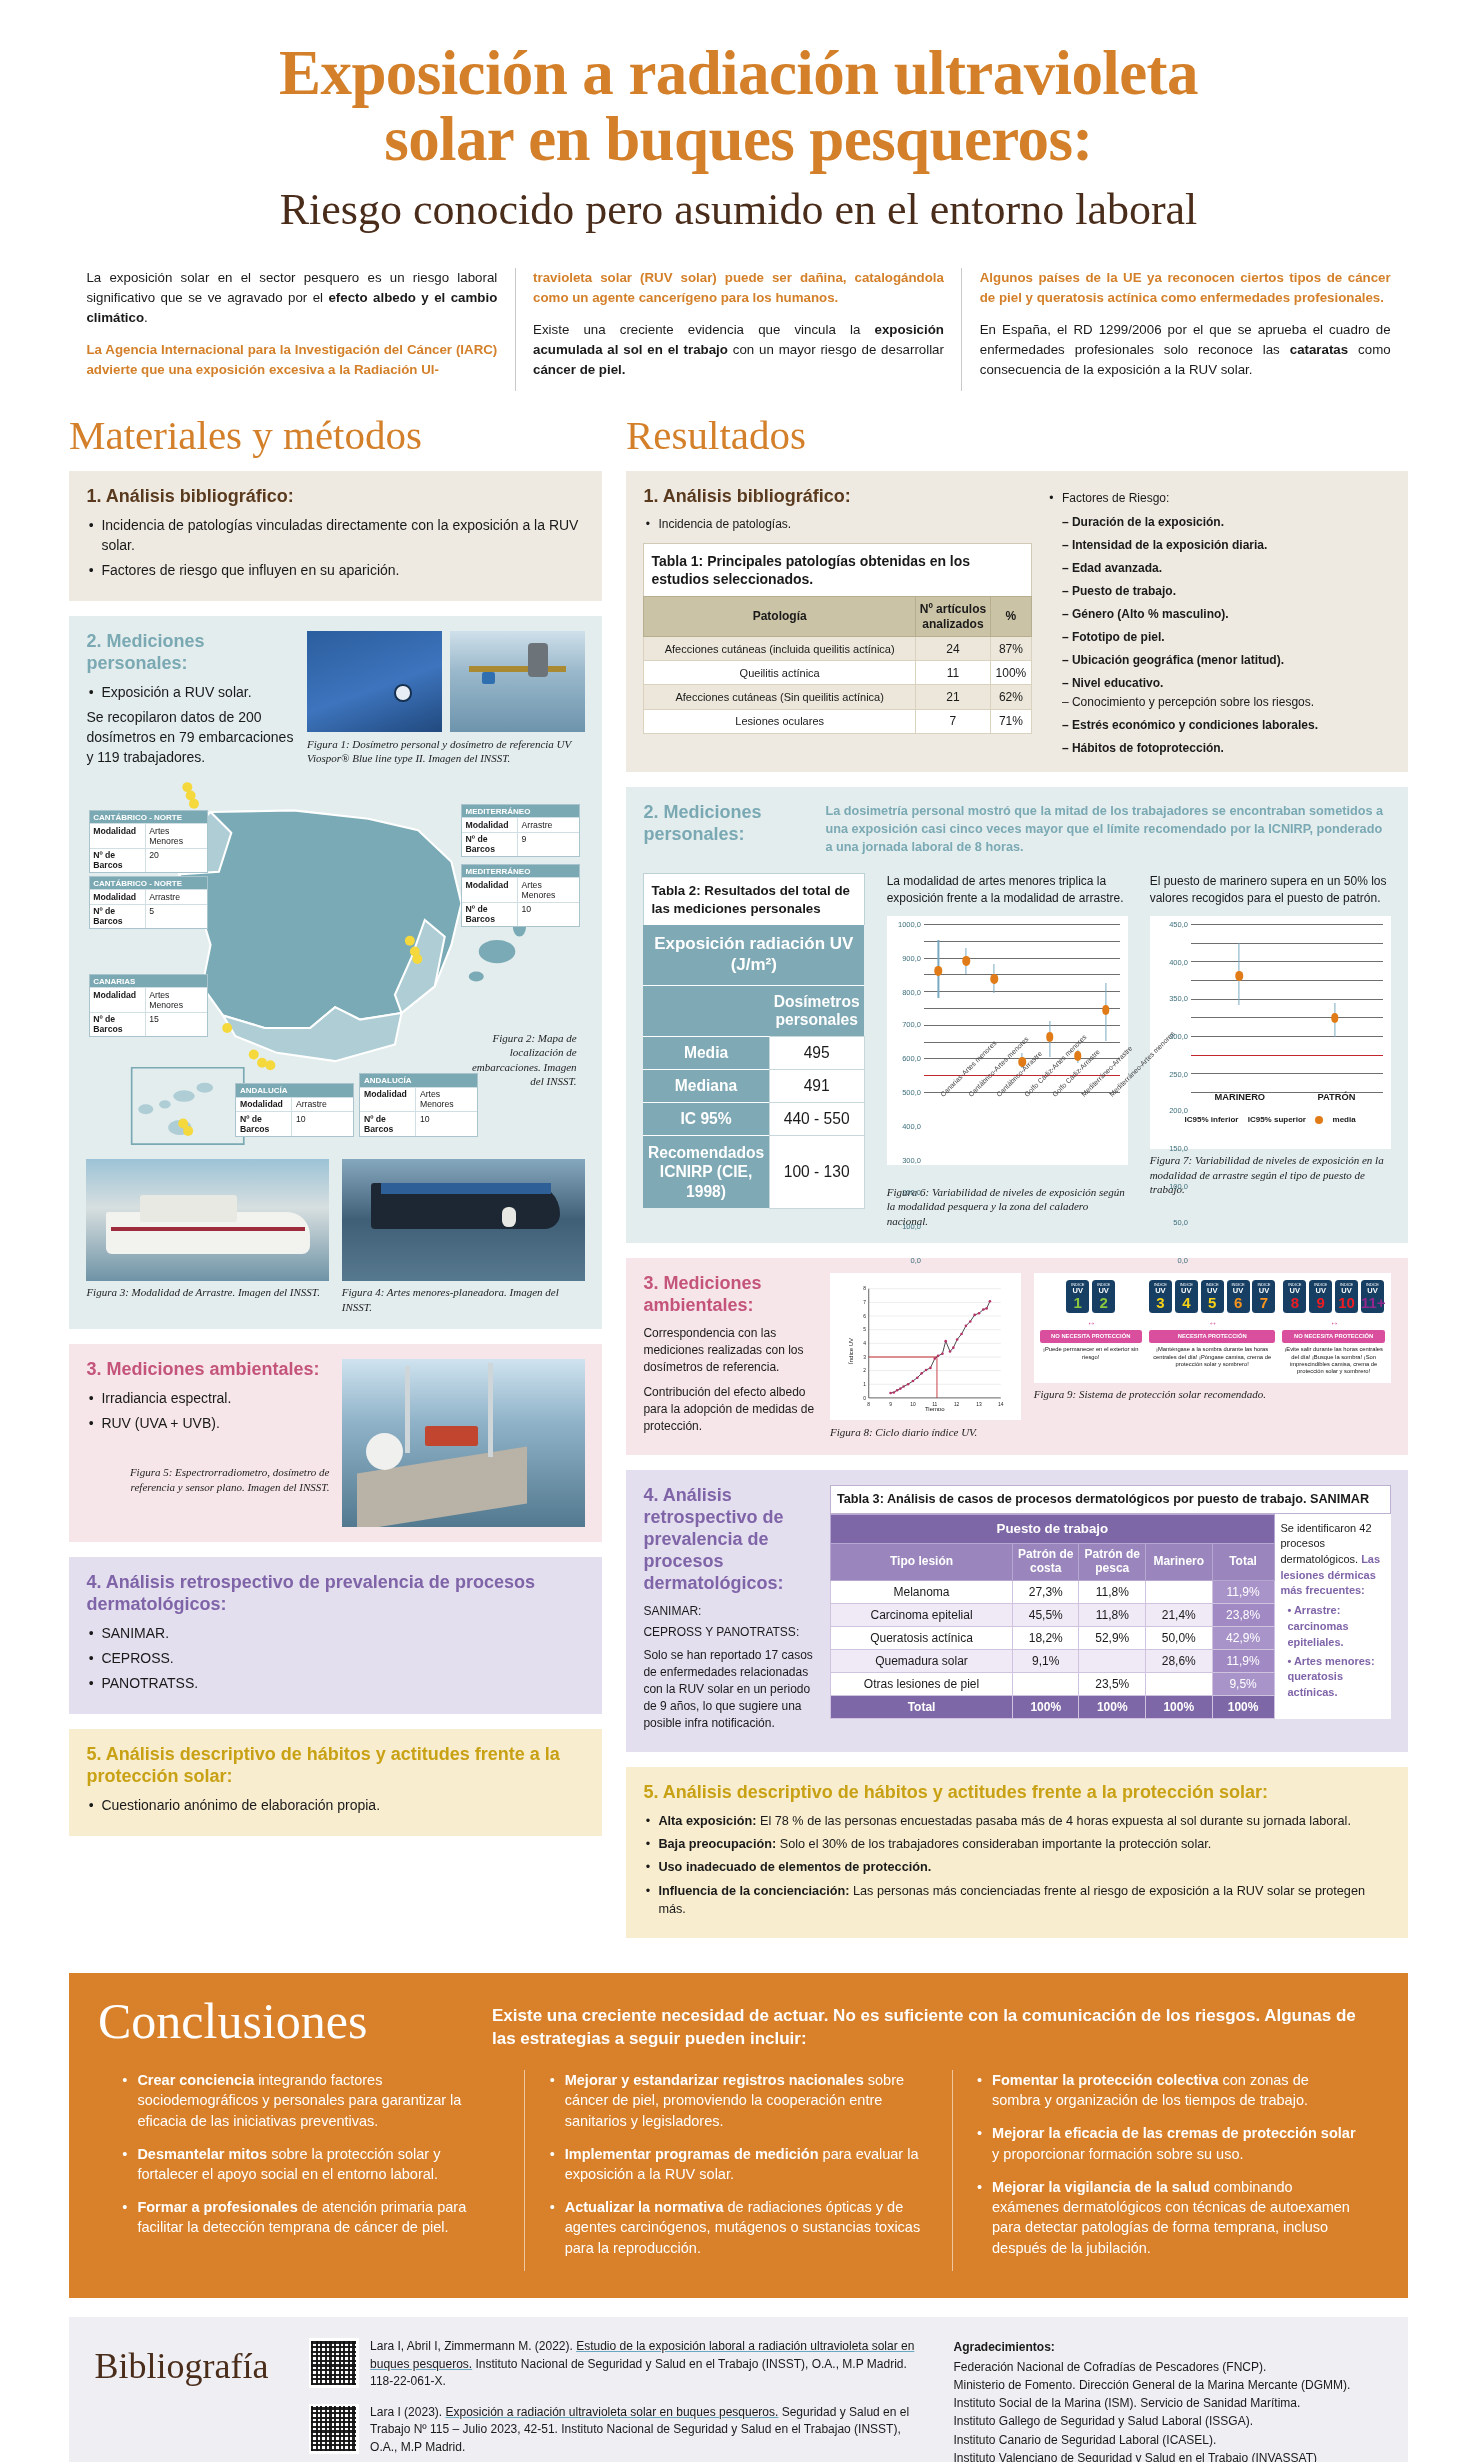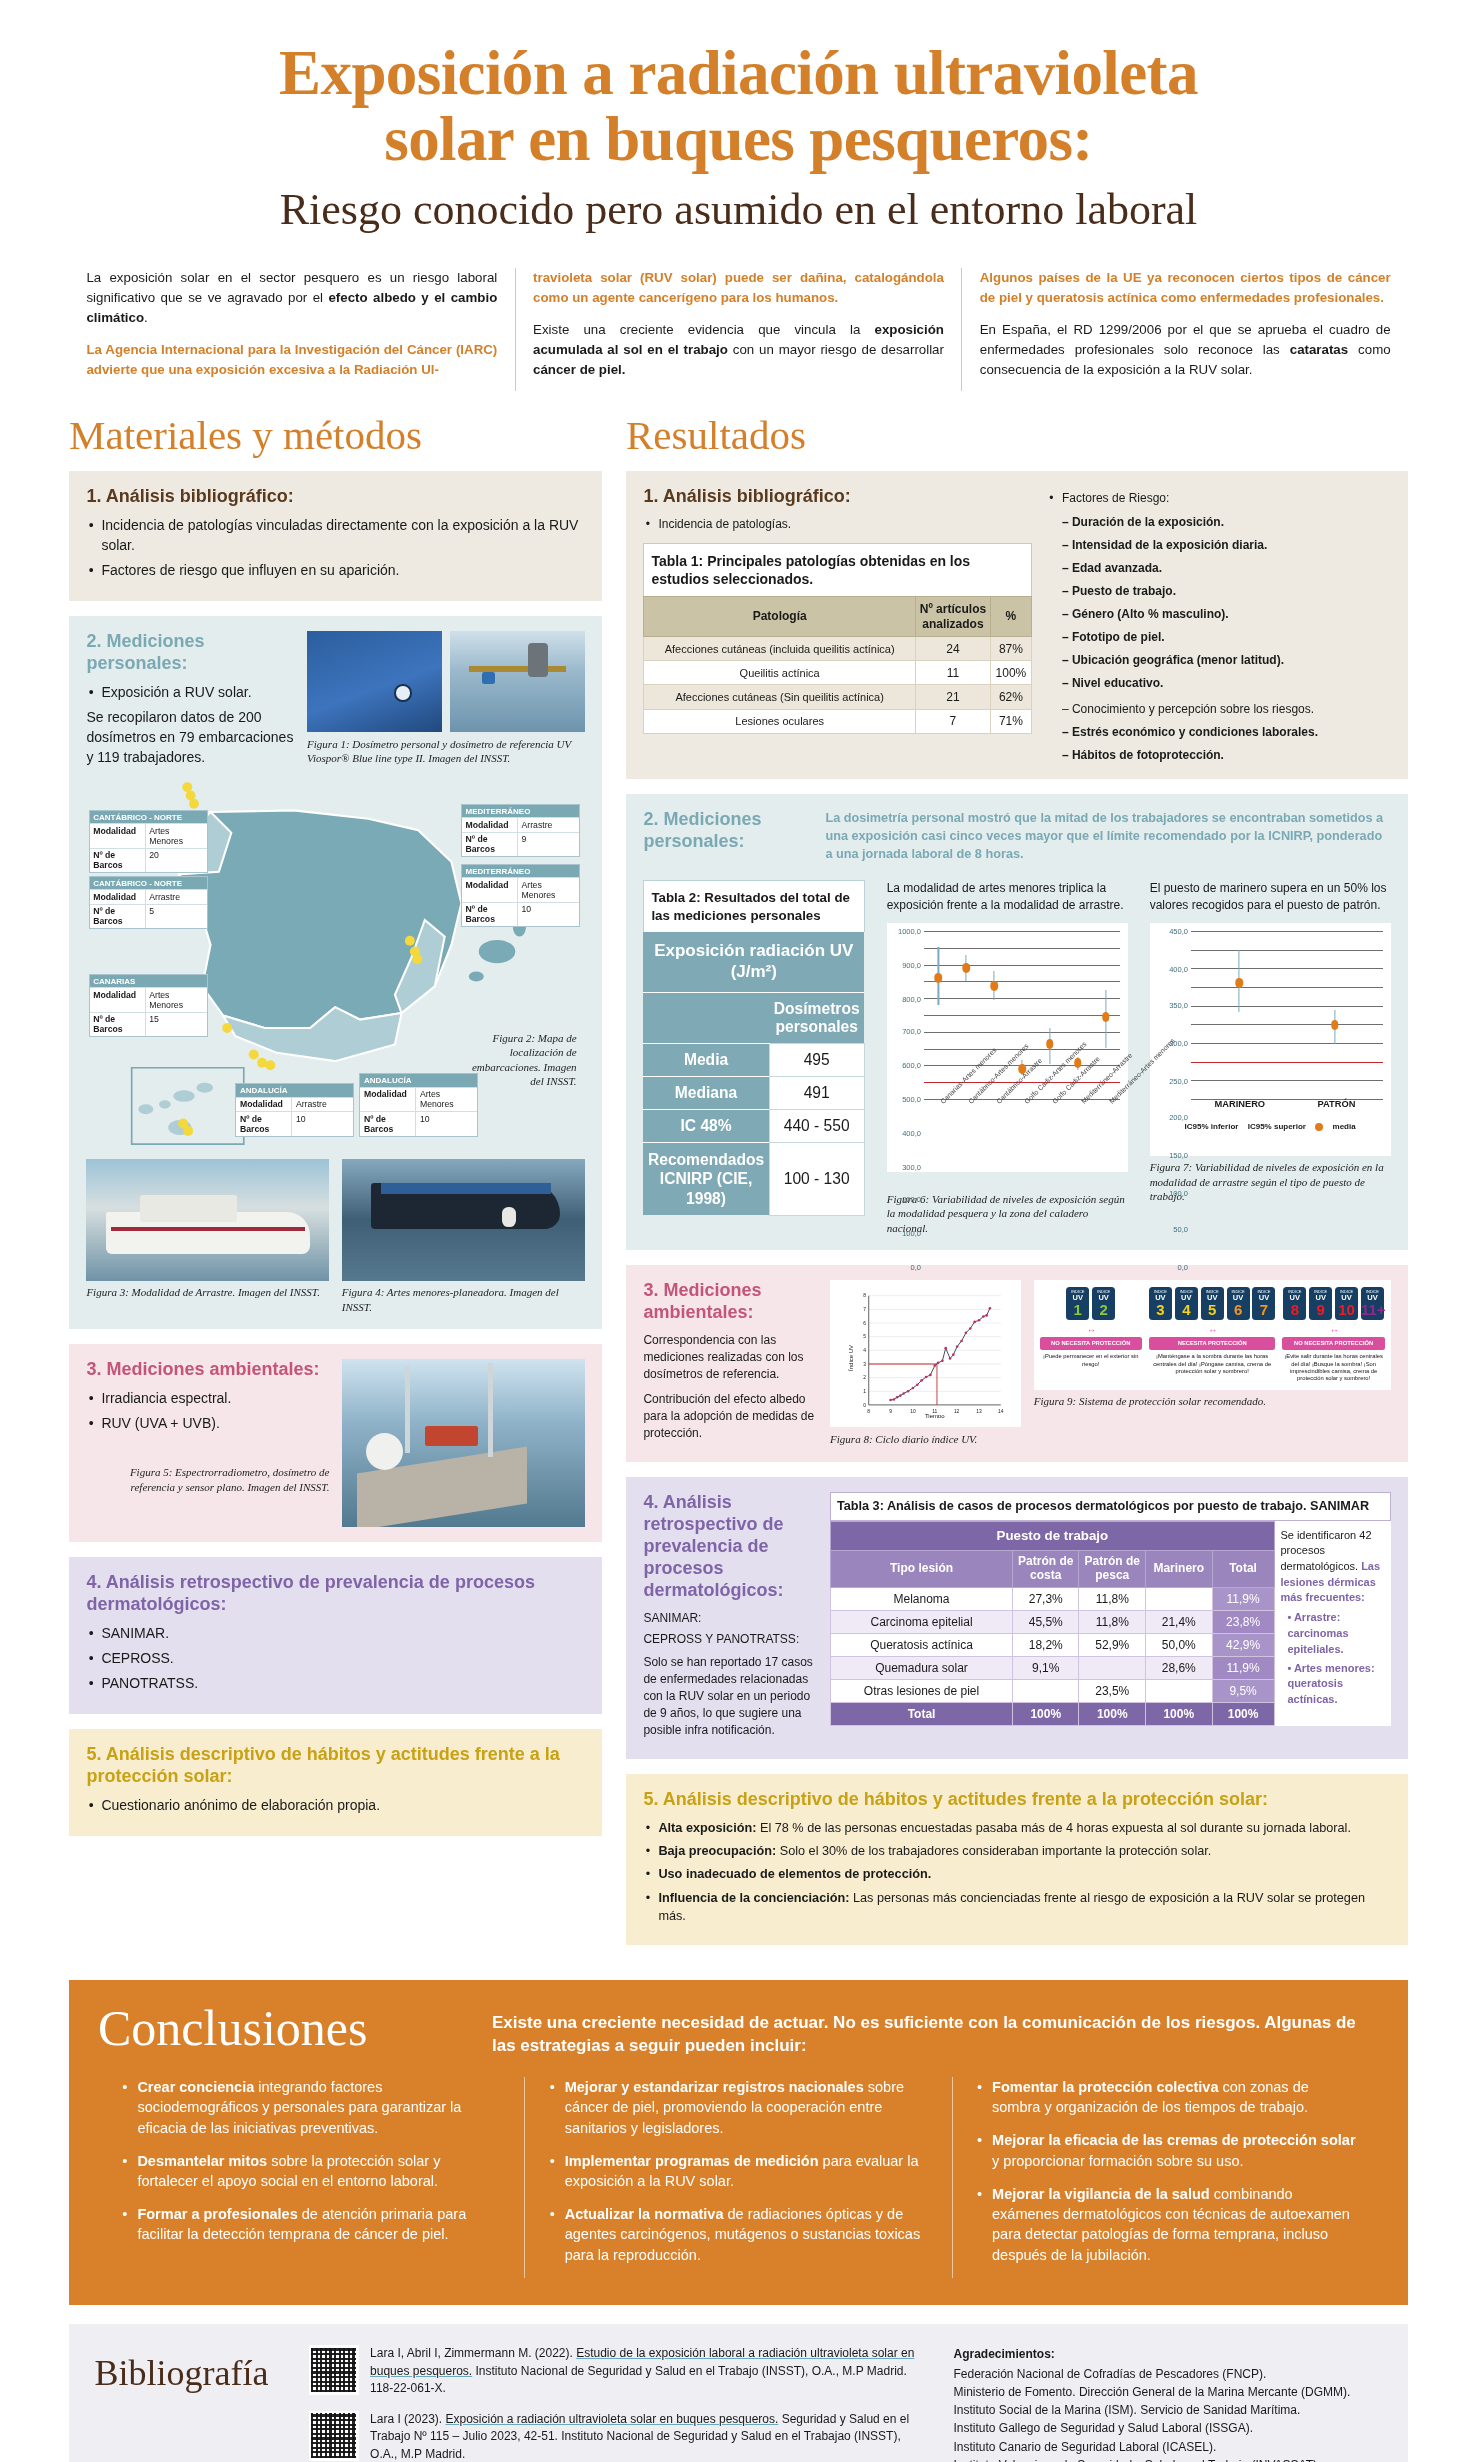--- a/index.html
+++ b/index.html
@@ -425,21 +425,21 @@
               <li style="font-size:12px;margin-bottom:8px;">Factores de Riesgo:</li>
             </ul>
             <div style="padding-left:15px;">
               <div style="font-size:12px;font-weight:bold;line-height:1.3;margin-bottom:7.5px;">– <span>Duración de la exposición.</span></div>
               <div style="font-size:12px;font-weight:bold;line-height:1.3;margin-bottom:7.5px;">– <span>Intensidad de la exposición diaria.</span></div>
               <div style="font-size:12px;font-weight:bold;line-height:1.3;margin-bottom:7.5px;">– <span>Edad avanzada.</span></div>
               <div style="font-size:12px;font-weight:bold;line-height:1.3;margin-bottom:7.5px;">– <span>Puesto de trabajo.</span></div>
               <div style="font-size:12px;font-weight:bold;line-height:1.3;margin-bottom:7.5px;">– <span>Género (Alto % masculino).</span></div>
               <div style="font-size:12px;font-weight:bold;line-height:1.3;margin-bottom:7.5px;">– <span>Fototipo de piel.</span></div>
               <div style="font-size:12px;font-weight:bold;line-height:1.3;margin-bottom:7.5px;">– <span>Ubicación geográfica (menor latitud).</span></div>
-              <div style="font-size:12px;font-weight:bold;line-height:1.3;margin-bottom:10px;">– <span>Nivel educativo.</span></div>
+              <div style="font-size:12px;font-weight:bold;line-height:1.3;margin-bottom:3px;">– <span>Nivel educativo.</span></div>
               <div style="font-size:12px;font-weight:normal;line-height:1.3;margin-bottom:7.5px;">– <span>Conocimiento y percepción sobre los riesgos.</span></div>
               <div style="font-size:12px;font-weight:bold;line-height:1.3;margin-bottom:7.5px;">– <span>Estrés económico y condiciones laborales.</span></div>
               <div style="font-size:12px;font-weight:bold;line-height:1.3;">– <span>Hábitos de fotoprotección.</span></div>
             </div>
           </div>
         </div>
       </div>
 
       <div class="card c-teal">
         <div style="display:flex;gap:14px;">
@@ -462,21 +462,21 @@
                   </tr>
               <tr>
                     <td class="lb">Media</td>
                     <td class="vl">495</td>
                   </tr>
               <tr>
                     <td class="lb">Mediana</td>
                     <td class="vl">491</td>
                   </tr>
               <tr>
-                    <td class="lb">IC 48%</td>
+                    <td class="lb">IC 95%</td>
                     <td class="vl">440 - 550</td>
                   </tr>
               <tr>
                     <td class="lb" style="line-height:1.25;">Recomendados ICNIRP (CIE, 1998)</td>
                     <td class="vl">100 - 130</td>
                   </tr>
             </tbody>
               </table>
           </div>
 

